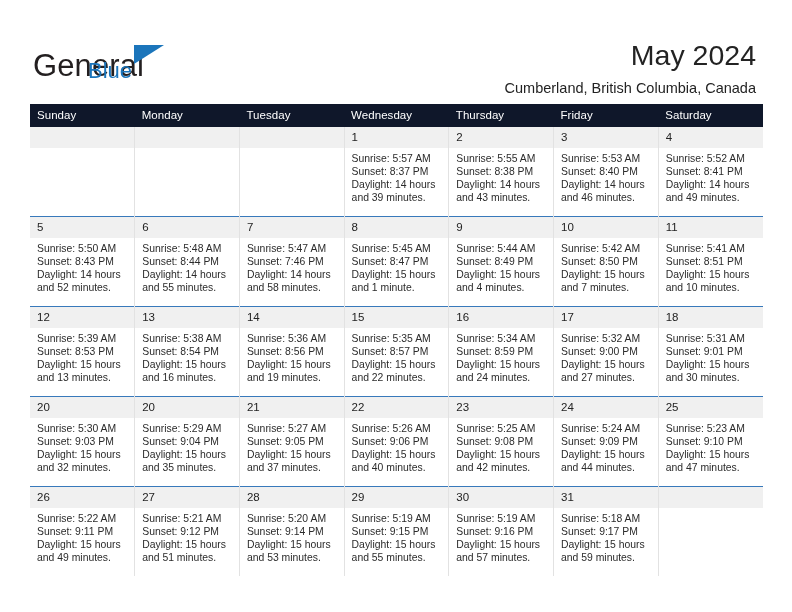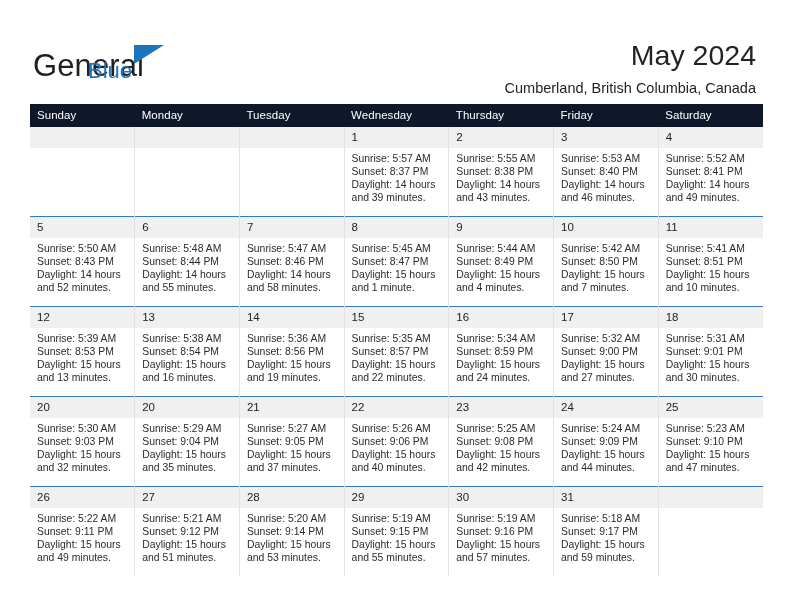--- a/index.html
+++ b/index.html
@@ -243,21 +243,21 @@
               <div class="info">
                 <div>Sunrise: 5:48 AM</div>
                 <div>Sunset: 8:44 PM</div>
                 <div class="daylight">Daylight: 14 hours and 55 minutes.</div>
               </div>
             </td>
             <td>
               <span class="daynum">7</span>
               <div class="info">
                 <div>Sunrise: 5:47 AM</div>
-                <div>Sunset: 8:46 PM</div>
+                <div>Sunset: 7:46 PM</div>
                 <div class="daylight">Daylight: 14 hours and 58 minutes.</div>
               </div>
             </td>
             <td>
               <span class="daynum">8</span>
               <div class="info">
                 <div>Sunrise: 5:45 AM</div>
                 <div>Sunset: 8:47 PM</div>
                 <div class="daylight">Daylight: 15 hours and 1 minute.</div>
               </div>

